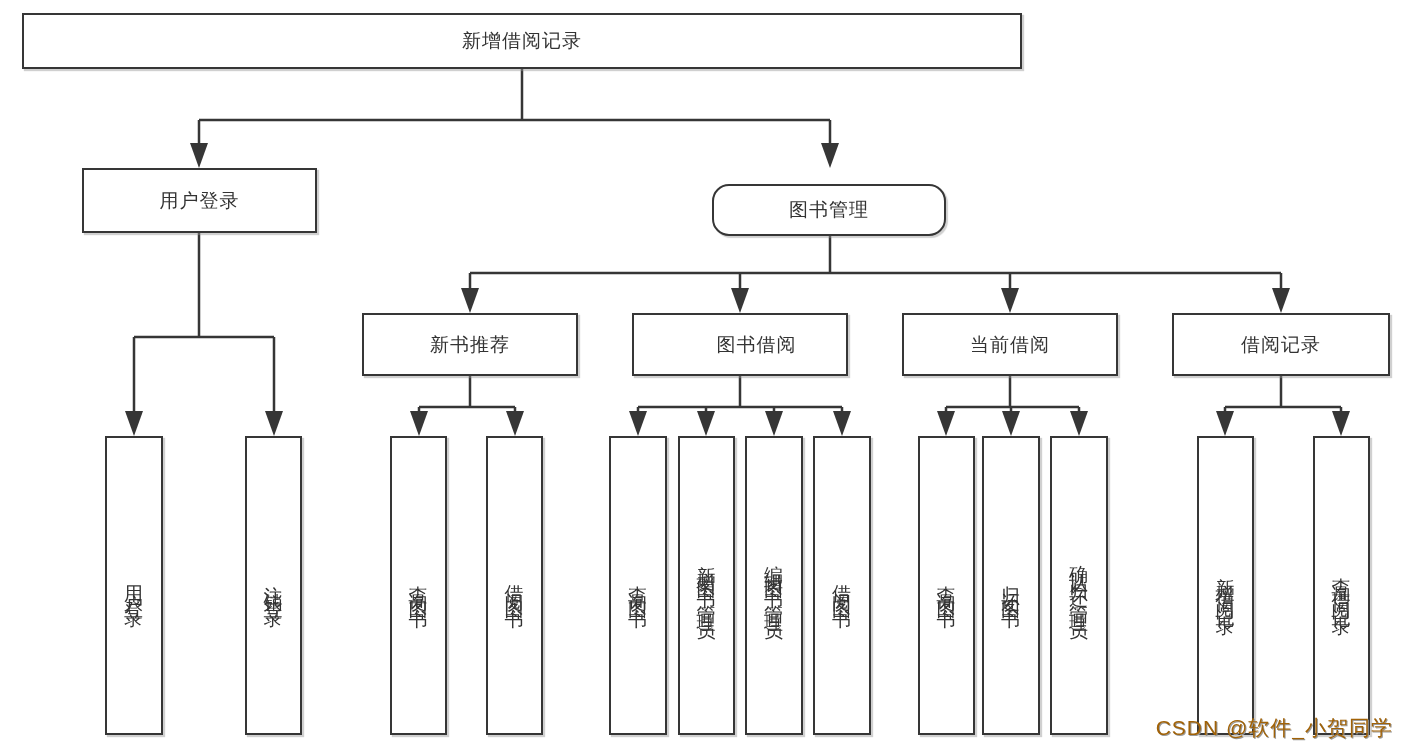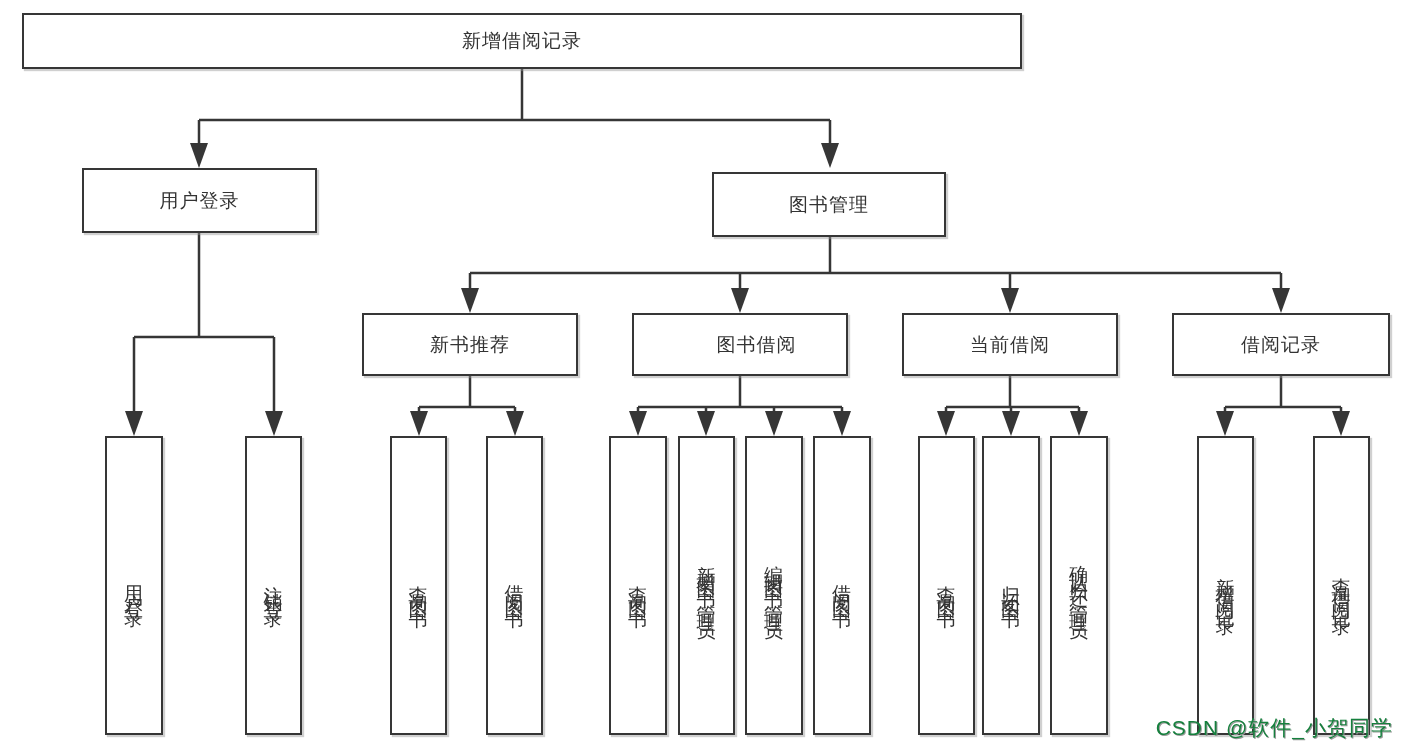--- a/index.html
+++ b/index.html
@@ -28,21 +28,21 @@
     text-orientation:mixed;
     letter-spacing:0.42em;
     line-height:1;
     white-space:nowrap;
   }
   #watermark{
     position:absolute;
     right:12px;bottom:5px;
     font-size:21px;
     letter-spacing:1px;
-    color:#15803d;
+    color:#a16207;
     text-shadow:1px 1px 0 #9a9a9a;
     z-index:3;
     white-space:nowrap;
   }
 </style>
 </head>
 <body>
 
 <div id="canvas">
 
@@ -89,21 +89,21 @@
     </g>
   </svg>
 
   <div class="box" style="left:22px;top:13px;width:1000px;height:56px;">
     <span class="hlabel">新增借阅记录</span>
   </div>
 
   <div class="box" style="left:82px;top:168px;width:235px;height:65px;">
     <span class="hlabel">用户登录</span>
   </div>
-  <div class="box" style="left:712px;top:172px;width:234px;height:65px;">
+  <div class="box" style="left:712px;top:184px;width:234px;height:52px;border-radius:17px;">
     <span class="hlabel">图书管理</span>
   </div>
 
   <div class="box" style="left:362px;top:313px;width:216px;height:63px;justify-content:center;">
     <span class="hlabel">新书推荐</span>
   </div>
   <div class="box" style="left:632px;top:313px;width:216px;height:63px;padding-left:33px;">
     <span class="hlabel">图书借阅</span>
   </div>
   <div class="box" style="left:902px;top:313px;width:216px;height:63px;">

